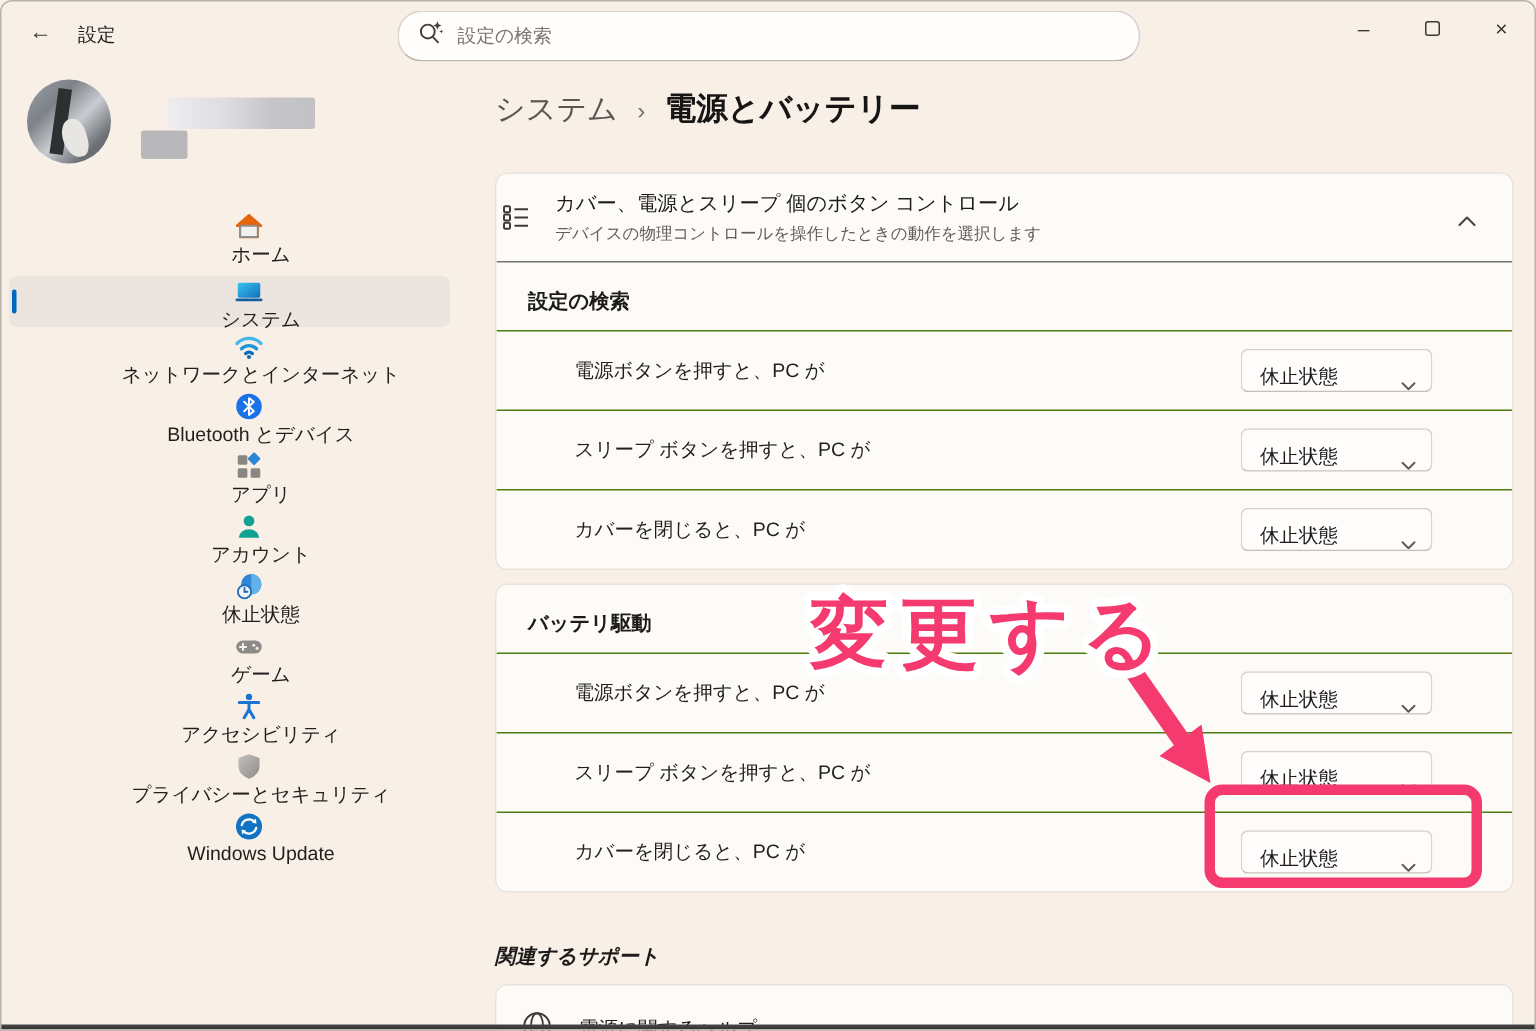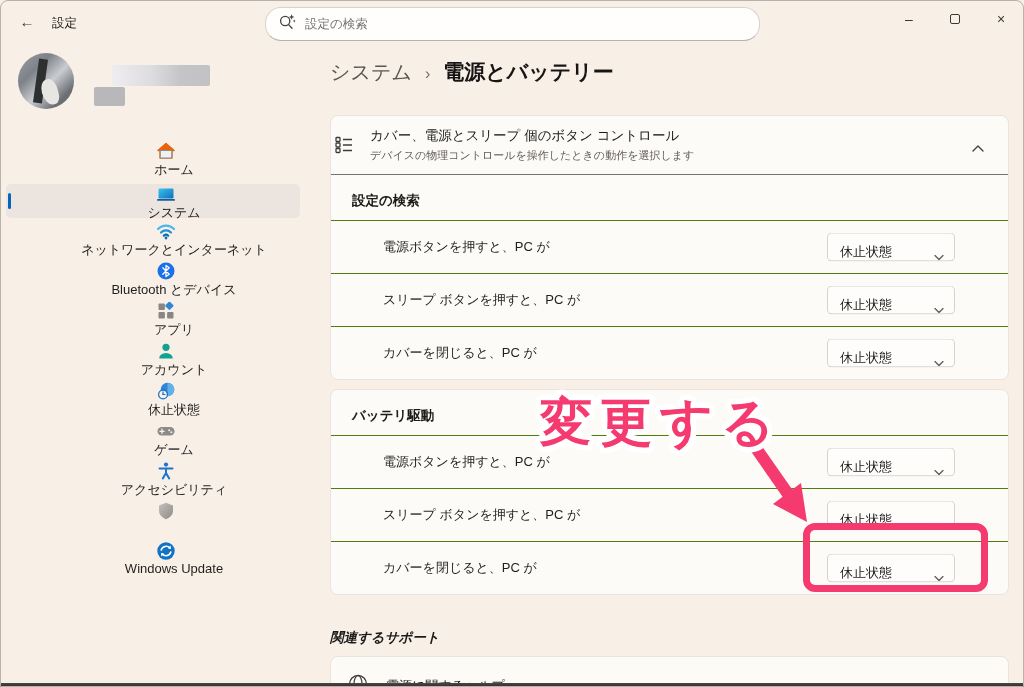--- a/index.html
+++ b/index.html
@@ -206,20 +206,21 @@
           <svg width="20" height="20" viewBox="0 0 20 20">
             <defs>
               <linearGradient id="lg-sh" x1="0" y1="0" x2="1" y2="1">
                 <stop offset="0" stop-color="#c3c0bd"></stop>
                 <stop offset="1" stop-color="#8e8b88"></stop>
               </linearGradient>
             </defs>
             <path d="M10 1.8 L17 4.4 V9.8 C17 13.8 14.2 16.4 10 18.2 C5.8 16.4 3 13.8 3 9.8 V4.4 Z" fill="url(#lg-sh)"></path>
           </svg>
         </span>
+        <span class="nlabel">プライバシーとセキュリティ</span>
       </div>
       <div class="nav-item">
         <span class="nicon">
           <svg width="20" height="20" viewBox="0 0 20 20">
             <circle cx="10" cy="10" r="8.7" fill="#1173c4"></circle>
             <path d="M5.2 9 a5 5 0 0 1 8.6 -2" fill="none" stroke="#fff" stroke-width="1.6" stroke-linecap="round"></path>
             <polygon points="14.6,4.6 15,8 11.8,7.2" fill="#fff"></polygon>
             <path d="M14.8 11 a5 5 0 0 1 -8.6 2" fill="none" stroke="#fff" stroke-width="1.6" stroke-linecap="round"></path>
             <polygon points="5.4,15.4 5,12 8.2,12.8" fill="#fff"></polygon>
           </svg>

